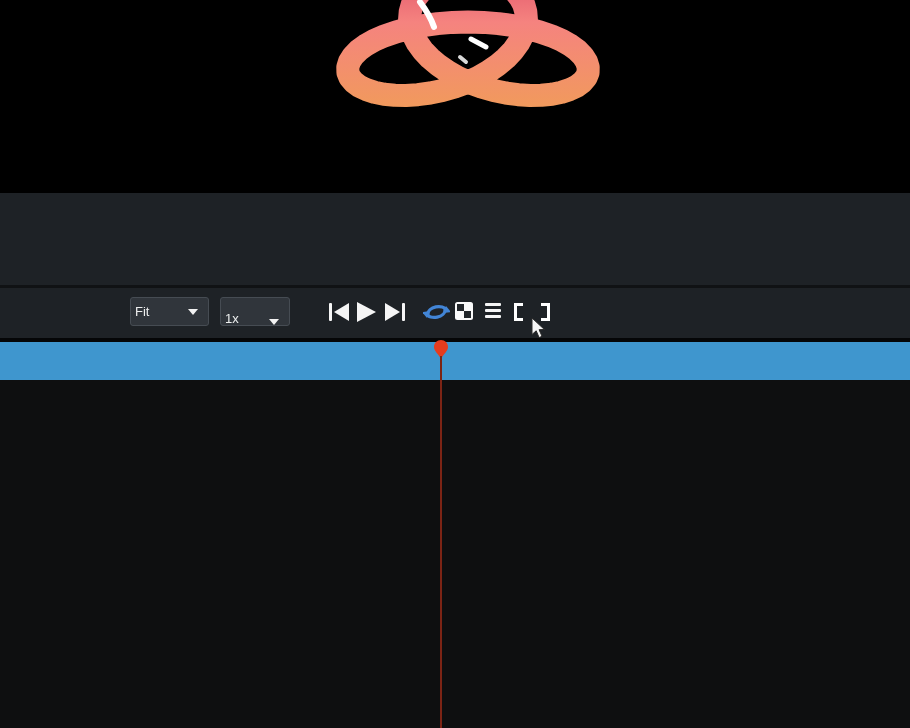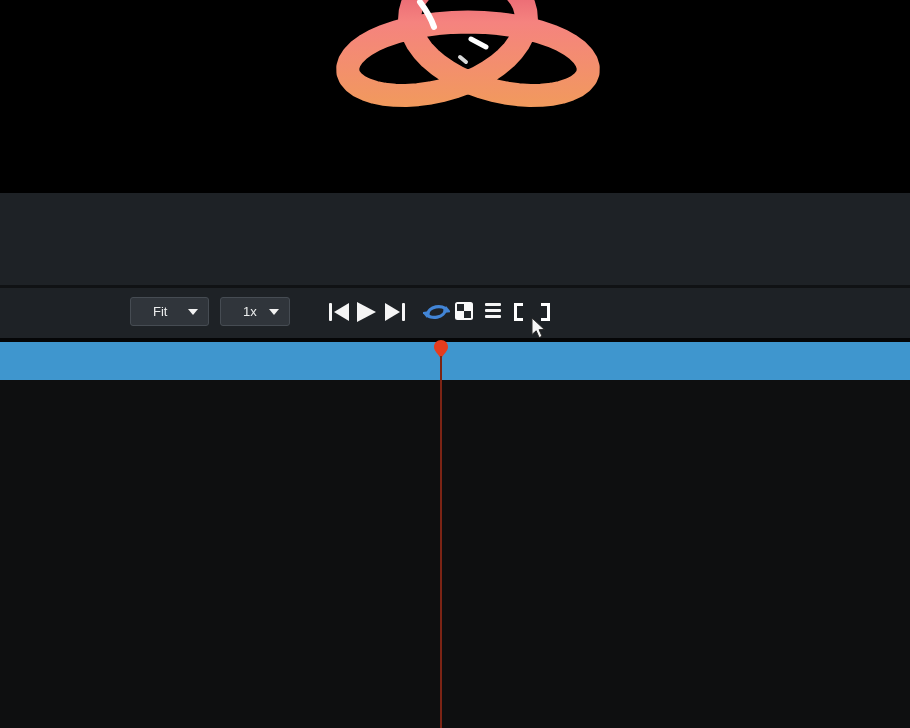--- a/index.html
+++ b/index.html
@@ -17,26 +17,26 @@
   .gapline{position:absolute;left:0;top:338px;width:910px;height:4px;background:#050607;}
   .timeline{position:absolute;left:0;top:342px;width:910px;height:38px;
             background:var(--timeline-track,#3f96ce);}
   .content{position:absolute;left:0;top:380px;width:910px;height:348px;
            background:var(--content-bg,#0e0f10);}
 
   
   .dropdown{position:absolute;top:9px;height:29px;box-sizing:border-box;
             background:#30353b;border:1px solid #464c53;border-radius:3px;
             display:flex;align-items:center;justify-content:space-between;
-            padding:0 10px 0 22px;cursor:pointer;}
+            padding:0 10px 0 4px;cursor:pointer;}
   .dropdown .val{color:#eceeee;font-size:13px;line-height:1;}
   .chev{width:0;height:0;border-left:5px solid transparent;
         border-right:5px solid transparent;border-top:6px solid #f2f2f2;}
   #dd-fit{left:130px;width:79px;}
-  #dd-speed{left:220px;width:70px;}
+  #dd-speed{left:220px;width:70px;align-items:flex-end;}
 
   
   .tbtn{position:absolute;display:flex;align-items:center;cursor:pointer;}
   .bar{width:3px;height:18px;background:#f5f5f5;border-radius:1px;}
   .tri-l{width:0;height:0;border-top:9px solid transparent;border-bottom:9px solid transparent;
          border-right:15px solid #f5f5f5;}
   .tri-r{width:0;height:0;border-top:9px solid transparent;border-bottom:9px solid transparent;
          border-left:15px solid #f5f5f5;}
   #btn-first{left:329px;top:15px;gap:2px;}
   #btn-play{left:357px;top:14px;}

